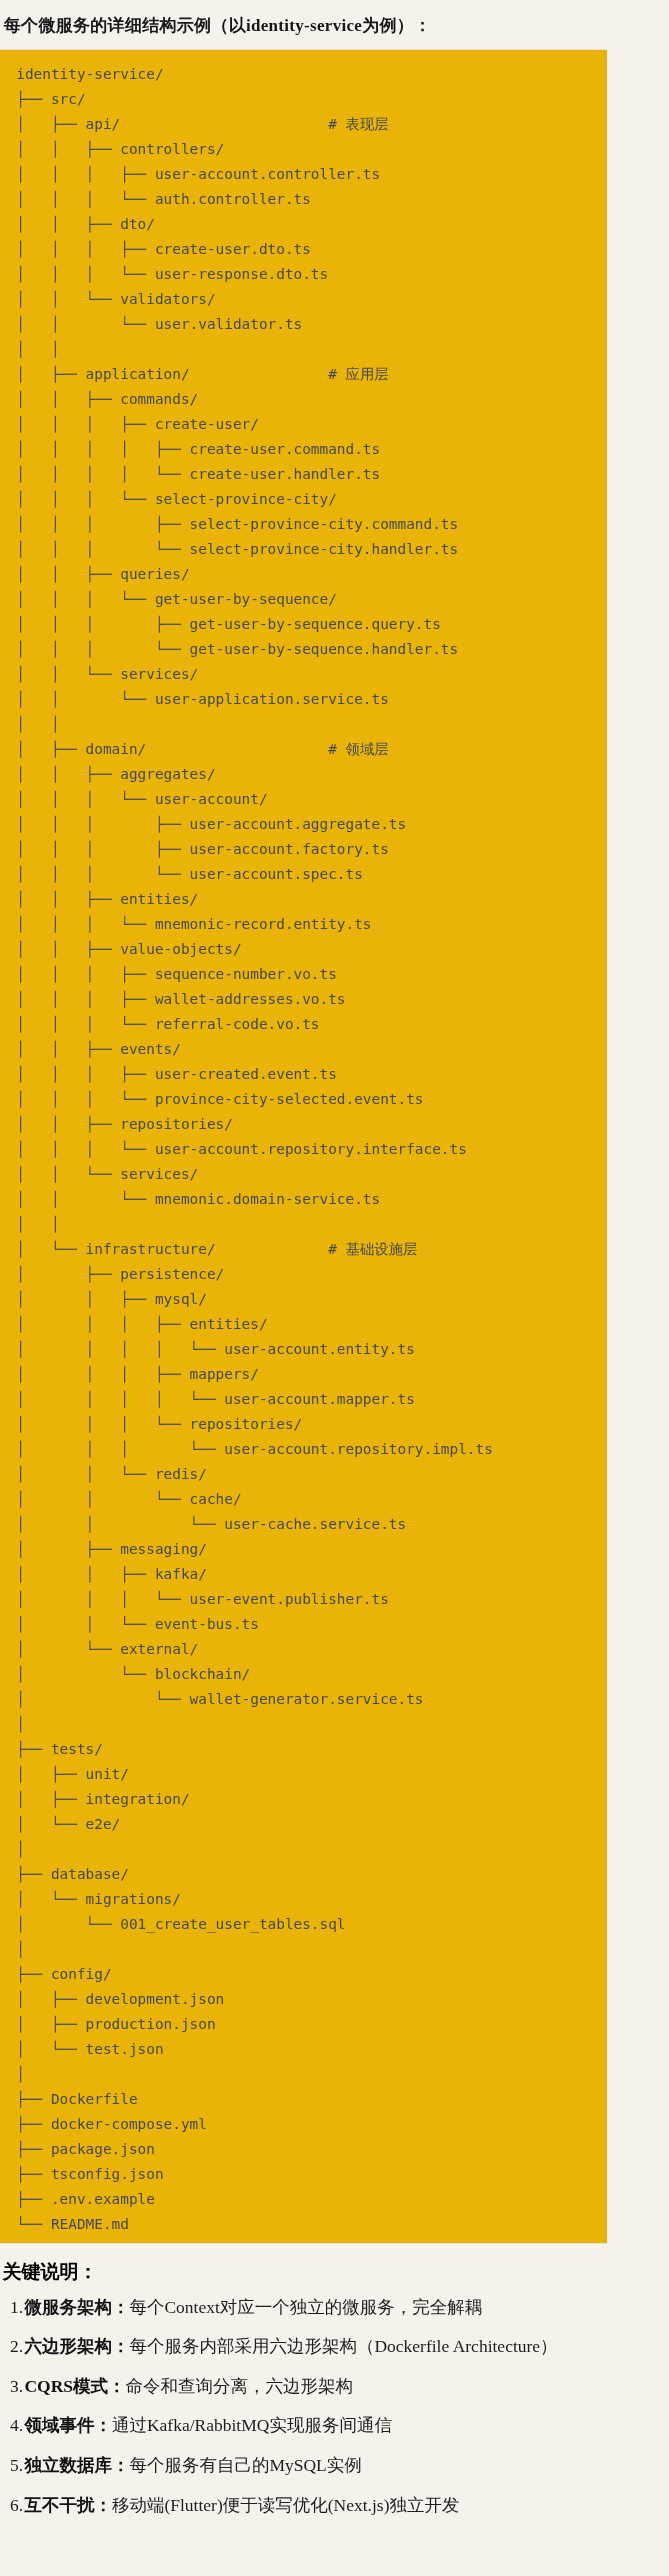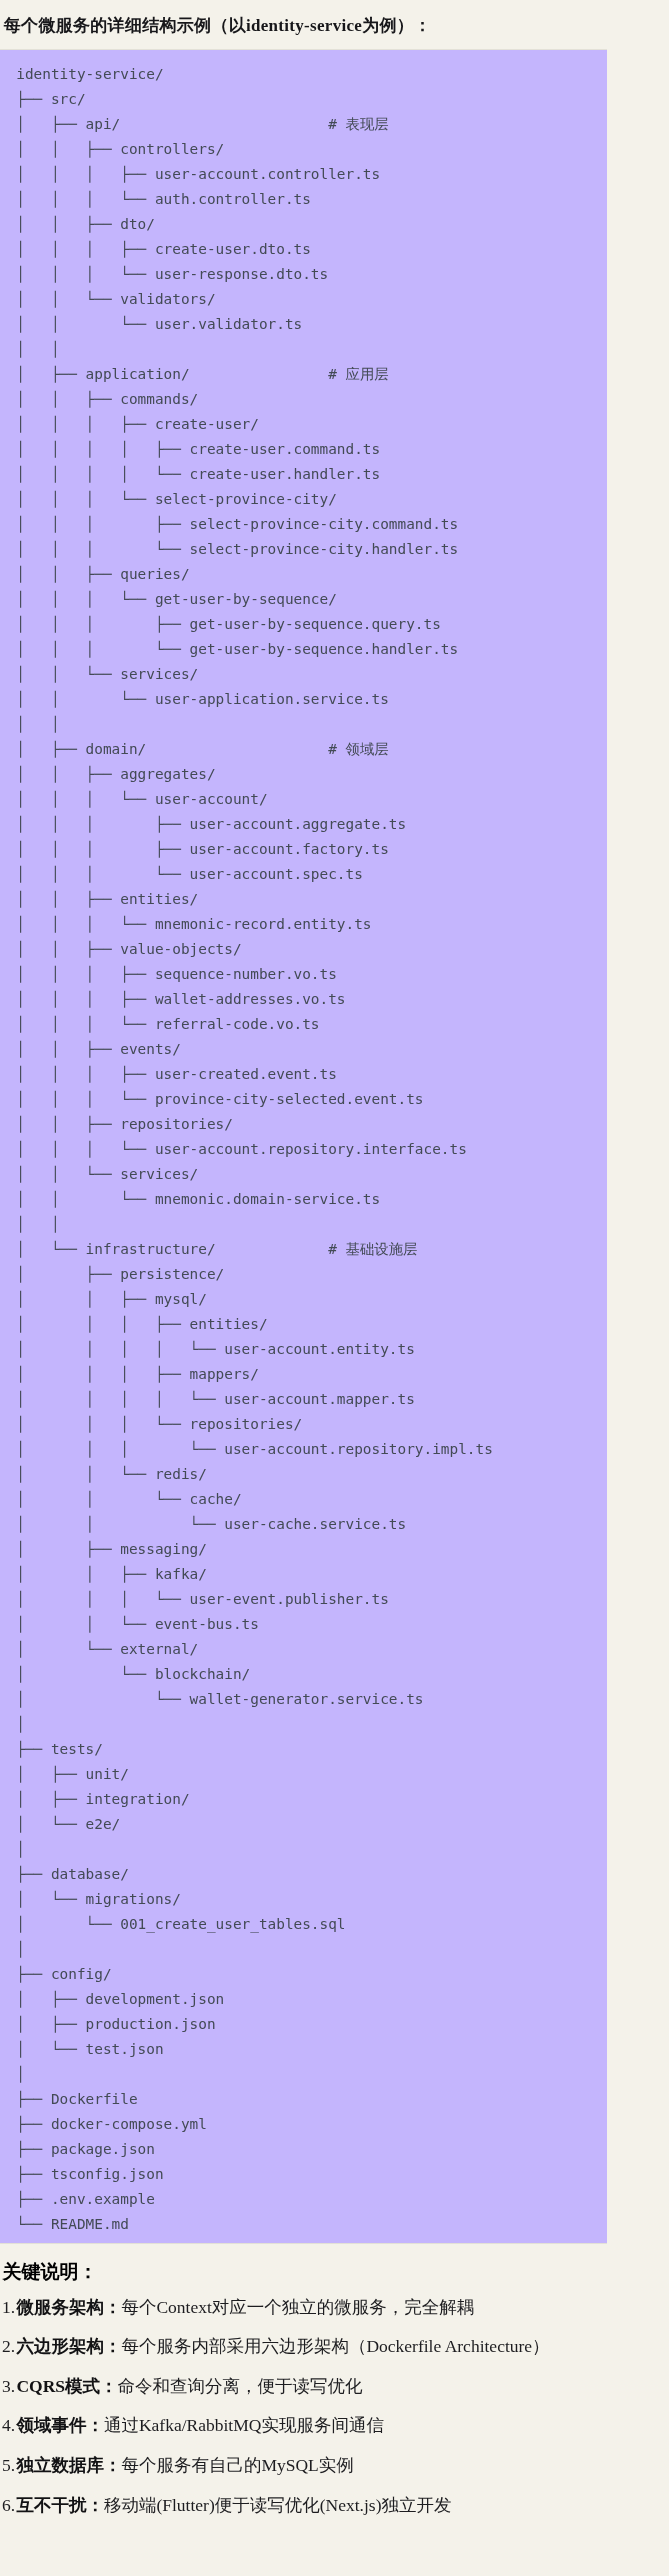--- a/index.html
+++ b/index.html
@@ -20,21 +20,21 @@
     margin: 0;
     padding: 12.5px 5px 10px 3.8px;
     font-family: "Liberation Serif", serif;
     font-weight: bold;
     font-size: 17px;
     line-height: 26px;
     color: #17171a;
     letter-spacing: 0.3px;
   }
   .code-block {
-    background: #c4b5fd;
+    background: #eab308;
     border-top: 0.6px solid #e3e1d7;
     border-bottom: 0.6px solid #e3e1d7;
     padding: 12.5px 0 5.6px 16.3px;
     box-sizing: border-box;
   }
   .tree {
     margin: 0;
     font-family: "DejaVu Sans Mono", "Liberation Mono", monospace;
     font-size: 14.4px;
     line-height: 25px;
@@ -44,21 +44,21 @@
   }
   .notes-heading {
     margin: 15px 0 10px 2.5px;
     font-family: "Liberation Serif", serif;
     font-weight: bold;
     font-size: 19px;
     line-height: 26px;
     color: #000000;
   }
   .notes-list {
-    margin: 0;
+    margin: 8px;
     padding: 0 0 0 2px;
     list-style: none;
   }
   .note-item {
     font-size: 17.5px;
     line-height: 24px;
     margin: 0 0 15.6px 0;
     white-space: nowrap;
   }
   .note-num {
@@ -181,21 +181,21 @@
   <h2 class="notes-heading">关键说明：</h2>
 
   <div class="notes-list">
     <div class="note-item">
       <span class="note-num">1.</span><span class="note-term">微服务架构：</span><span class="note-desc">每个Context对应一个独立的微服务，完全解耦</span>
     </div>
     <div class="note-item">
       <span class="note-num">2.</span><span class="note-term">六边形架构：</span><span class="note-desc">每个服务内部采用六边形架构（Dockerfile Architecture）</span>
     </div>
     <div class="note-item">
-      <span class="note-num">3.</span><span class="note-term">CQRS模式：</span><span class="note-desc">命令和查询分离，便于读写优化</span>
+      <span class="note-num">3.</span><span class="note-term">CQRS模式：</span><span class="note-desc">命令和查询分离，六边形架构</span>
     </div>
     <div class="note-item">
       <span class="note-num">4.</span><span class="note-term">领域事件：</span><span class="note-desc">通过Kafka/RabbitMQ实现服务间通信</span>
     </div>
     <div class="note-item">
       <span class="note-num">5.</span><span class="note-term">独立数据库：</span><span class="note-desc">每个服务有自己的MySQL实例</span>
     </div>
     <div class="note-item">
       <span class="note-num">6.</span><span class="note-term">互不干扰：</span><span class="note-desc">移动端(Flutter)便于读写优化(Next.js)独立开发</span>
     </div>

